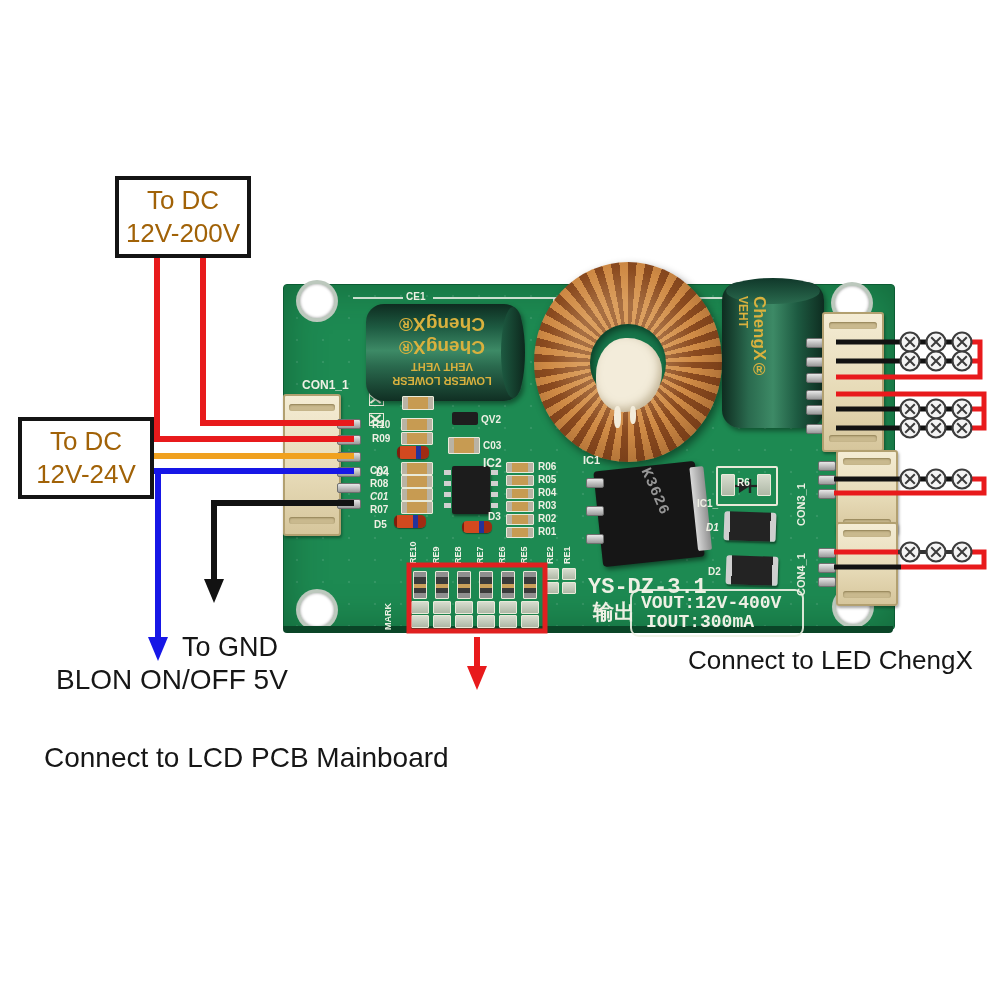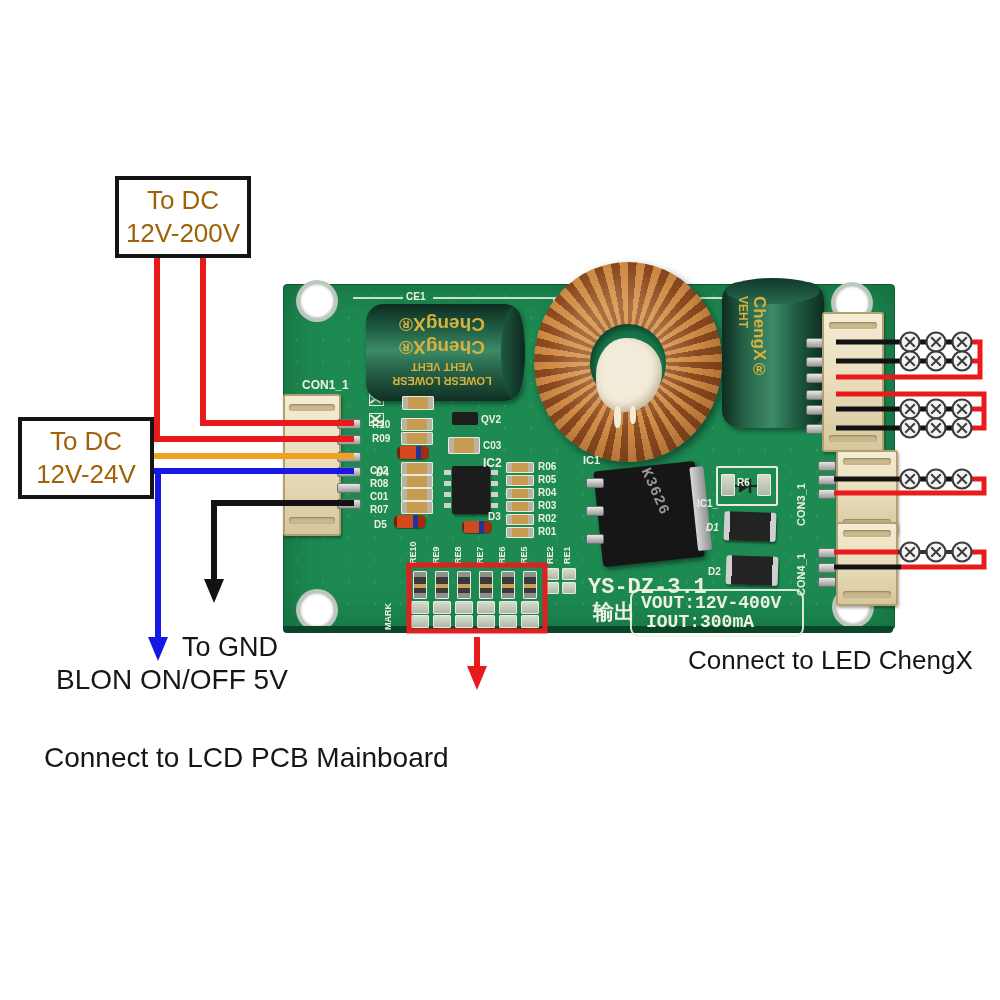--- a/index.html
+++ b/index.html
@@ -160,21 +160,21 @@
   <div class="res" style="left:401px;top:462px;width:30px;height:11px;"></div>
   <div class="res" style="left:401px;top:475px;width:30px;height:11px;"></div>
   <div class="res" style="left:401px;top:488px;width:30px;height:11px;"></div>
   <div class="res" style="left:401px;top:501px;width:30px;height:11px;"></div>
   <div class="dio" style="left:394px;top:515px;width:32px;height:13px;"></div>
   <span class="silk" style="left:372px;top:420px;">R10</span>
   <span class="silk" style="left:372px;top:434px;">R09</span>
   <span class="silk" style="left:376px;top:468px;">D4</span>
   <span class="silk" style="left:370px;top:466px;">C02</span>
   <span class="silk" style="left:370px;top:479px;">R08</span>
-  <span class="silk" style="left:370px;top:492px;">C01</span>
+  <span class="silk" style="left:370px;top:492px;font-style:italic;">C01</span>
   <span class="silk" style="left:370px;top:505px;">R07</span>
   <span class="silk" style="left:374px;top:520px;">D5</span>
 
   <div class="dio" style="left:462px;top:521px;width:30px;height:12px;"></div>
   <span class="silk" style="left:488px;top:512px;">D3</span>
 
   <div class="res" style="left:506px;top:462px;width:26px;height:9px;"></div>
   <div class="res" style="left:506px;top:475px;width:26px;height:9px;"></div>
   <div class="res" style="left:506px;top:488px;width:26px;height:9px;"></div>
   <div class="res" style="left:506px;top:501px;width:26px;height:9px;"></div>

